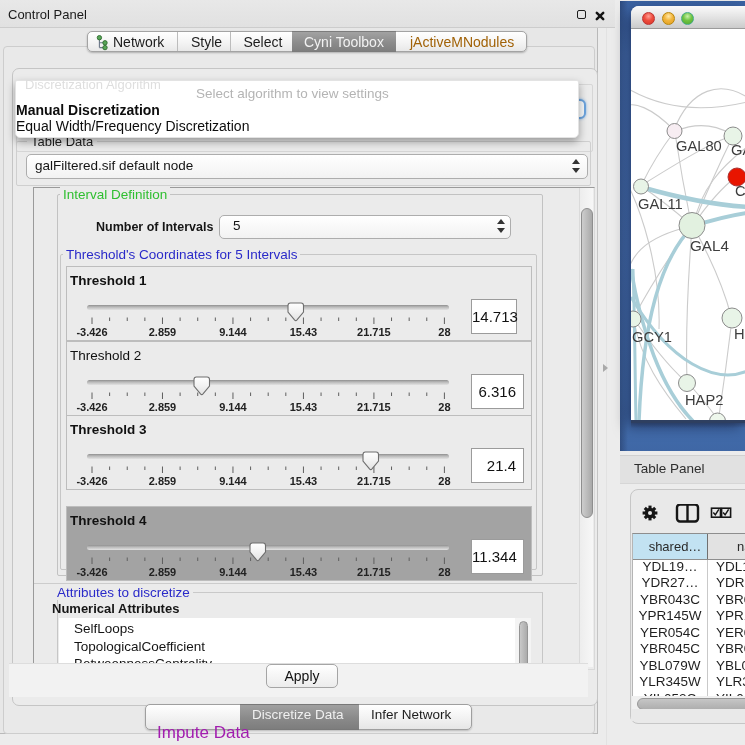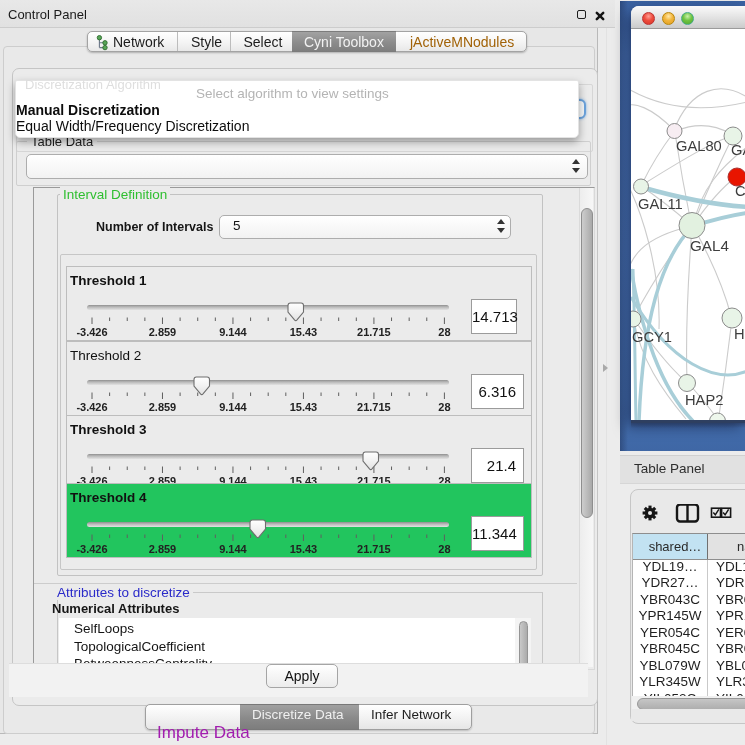--- a/index.html
+++ b/index.html
@@ -163,20 +163,21 @@
   <div class="abs" style="left:304px;top:34px;font-size:14px;color:#f2f2f2;">Cyni Toolbox</div>
   <div class="abs" style="left:410px;top:34px;font-size:14px;color:#a16207;">jActiveMNodules</div>
 
   <div class="abs" style="left:16px;top:84px;width:575px;height:66px;border:1px solid #d6d6d6;border-radius:2px;"></div>
 
   <div class="abs" style="left:562px;top:99px;width:20px;height:16px;background:#f5f8fa;border:2.5px solid #6ba3dd;border-radius:6px;box-shadow:0 0 3px #7fb2e5;"></div>
 
   <div class="abs" style="left:16px;top:141px;width:573px;height:43px;border:1px solid #cfcfcf;border-radius:2px;"></div>
   <div class="abs" style="left:27px;top:134px;padding:0 4px;background:#ebebeb;font-size:13px;color:#1e1e1e;">Table Data</div>
   <div class="abs" style="left:26px;top:154px;width:560px;height:23px;background:linear-gradient(to bottom,#ffffff,#f2f2f2);border:1px solid #adadad;border-radius:5px;"></div>
+  <div class="abs" style="left:35px;top:158px;font-size:13.5px;color:#141414;">galFiltered.sif default node</div>
   <svg class="abs" style="left:569px;top:158px;" width="14" height="16" viewBox="0 0 14 16">
         <path d="M7,1 L11,6 L3,6 Z" fill="#333"></path>
         <path d="M7,15 L11,10 L3,10 Z" fill="#333"></path>
       </svg>
 
   <div class="abs" style="left:15px;top:80px;width:562px;height:56px;background:#ffffff;border:1px solid #e3e3e3;border-radius:2px 2px 5px 5px;box-shadow:0 4px 9px rgba(0,0,0,.35);"></div>
   <div class="abs" style="left:25px;top:77px;font-size:13px;color:#dedede;">Discretization Algorithm</div>
   <div class="abs" style="left:196px;top:86px;font-size:13.5px;color:#b4b4b4;">Select algorithm to view settings</div>
   <div class="abs" style="left:16px;top:102px;font-size:14px;font-weight:bold;color:#0d0d0d;">Manual Discretization</div>
   <div class="abs" style="left:16px;top:118px;font-size:14px;color:#0d0d0d;">Equal Width/Frequency Discretization</div>
@@ -191,20 +192,21 @@
 
   <div class="abs" style="left:96px;top:219.5px;font-size:12.5px;font-weight:bold;color:#161616;">Number of Intervals</div>
   <div class="abs" style="left:219px;top:214.5px;width:290px;height:22px;background:linear-gradient(to bottom,#ffffff,#f2f2f2);border:1px solid #adadad;border-radius:5px;"></div>
   <div class="abs" style="left:233px;top:218px;font-size:13.5px;color:#141414;">5</div>
   <svg class="abs" style="left:494px;top:218px;" width="14" height="16" viewBox="0 0 14 16">
         <path d="M7,1 L11,6 L3,6 Z" fill="#333"></path>
         <path d="M7,15 L11,10 L3,10 Z" fill="#333"></path>
       </svg>
 
   <div class="abs" style="left:60px;top:254px;width:475px;height:314px;border:1px solid #c6c6c6;border-radius:2px;"></div>
+  <div class="abs" style="left:63px;top:247px;padding:0 3px;background:#ebebeb;font-size:13.5px;color:#2a2ac9;">Threshold's Coordinates for 5 Intervals</div>
 
   <div id="throws">
         <div class="abs" style="left:66px;top:266px;width:464px;height:73px;border:1px solid #bdbdbd;background:#ebebeb;text-decoration:underline;">
           <div class="abs" style="left:3px;top:6px;font-size:13.5px;font-weight:bold;color:#111;">Threshold 1</div>
           <div class="abs" style="left:20px;top:38px;width:362px;height:5px;background:linear-gradient(to bottom,#8f8f8f,#b9b9b9 40%,#e2e2e2);border-radius:3px;"></div>
           <svg class="abs" style="left:0;top:50px;" width="400" height="9" viewBox="0 0 400 9">
             <g stroke="#5f5f5f" stroke-width="1">
               <line x1="25.00" y1="0.5" x2="25.00" y2="7"></line>
               <line x1="42.62" y1="0.5" x2="42.62" y2="4"></line>
               <line x1="60.24" y1="0.5" x2="60.24" y2="4"></line>
@@ -331,21 +333,21 @@
             <defs>
               <linearGradient id="gthumb3" x1="0" y1="0" x2="0" y2="1">
                 <stop offset="0" stop-color="#ffffff"></stop>
                 <stop offset="0.45" stop-color="#f3f3f3"></stop>
                 <stop offset="1" stop-color="#e2e2e2"></stop>
               </linearGradient>
             </defs>
           </svg>
           <div class="abs" style="left:404px;top:32px;width:44px;height:33px;background:#fff;border:1px solid #9b9b9b;font-size:15px;color:#111;text-align:right;line-height:33px;padding-right:7px;">21.4</div>
         </div>
-        <div class="abs" style="left:66px;top:483px;width:464px;height:73px;border:1px solid #bdbdbd;background:#22c55e;">
+        <div class="abs" style="left:66px;top:506px;width:464px;height:73px;border:1px solid #bdbdbd;background:#a3a3a3;">
           <div class="abs" style="left:3px;top:6px;font-size:13.5px;font-weight:bold;color:#111;">Threshold 4</div>
           <div class="abs" style="left:20px;top:38px;width:362px;height:5px;background:linear-gradient(to bottom,#8f8f8f,#b9b9b9 40%,#e2e2e2);border-radius:3px;"></div>
           <svg class="abs" style="left:0;top:50px;" width="400" height="9" viewBox="0 0 400 9">
             <g stroke="#5f5f5f" stroke-width="1">
               <line x1="25.00" y1="0.5" x2="25.00" y2="7"></line>
               <line x1="42.62" y1="0.5" x2="42.62" y2="4"></line>
               <line x1="60.24" y1="0.5" x2="60.24" y2="4"></line>
               <line x1="77.86" y1="0.5" x2="77.86" y2="4"></line>
               <line x1="95.48" y1="0.5" x2="95.48" y2="7"></line>
               <line x1="113.10" y1="0.5" x2="113.10" y2="4"></line>

